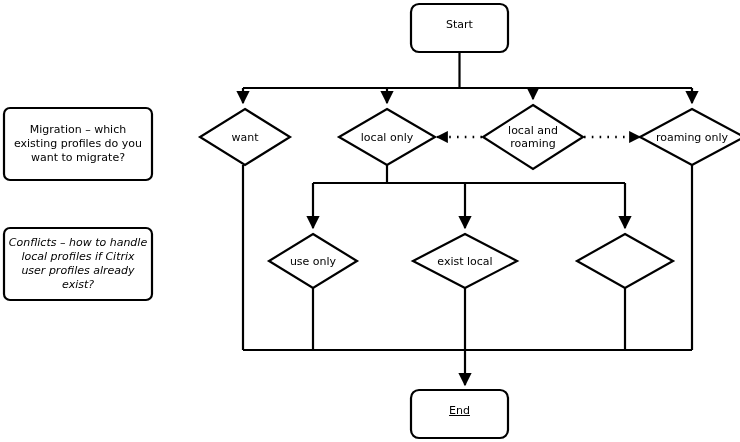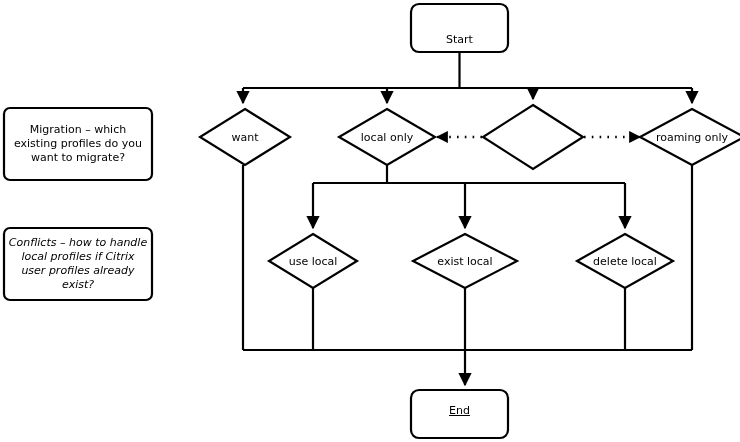--- a/index.html
+++ b/index.html
@@ -144,30 +144,31 @@
 
     <polygon class="diamond-stroke" points="313,234 357,261 313,288 269,261"></polygon>
     <polygon class="diamond-stroke" points="465,234 517,261 465,288 413,261"></polygon>
     <polygon class="diamond-stroke" points="625,234 673,261 625,288 577,261"></polygon>
   </svg>
 
   <div class="note-label" style="left:4px; top:108px; width:148px; height:72px;border-radius:27px;">Migration – which existing profiles do you want to migrate?</div>
 
   <div class="note-label" style="left:4px; top:228px; width:148px; height:72px;font-style:italic;">Conflicts – how to handle local profiles if Citrix user profiles already exist?</div>
 
-  <div class="node-label" style="left:411px; top:15px; width:97px; height:48px;">Start</div>
+  <div class="node-label" style="left:411px; top:0; width:97px; height:48px;">Start</div>
 
   <div class="node-label" style="left:411px; top:386px; width:97px; height:48px;text-decoration:underline;">End</div>
 
   <div class="node-label" style="left:200px; top:109px; width:90px; height:56px;">want</div>
 
   <div class="node-label" style="left:339px; top:109px; width:96px; height:56px;text-align:right;">local only</div>
 
+  <div class="node-label" style="left:483px; top:105px; width:100px; height:64px;">local and
+roaming</div>
 
   <div class="node-label" style="left:640px; top:109px; width:104px; height:56px;">roaming only</div>
 
-  <div class="node-label" style="left:269px; top:234px; width:88px; height:54px;">use local</div>
+  <div class="node-label" style="left:269px; top:234px; width:88px; height:54px;">use only</div>
 
   <div class="node-label" style="left:413px; top:234px; width:104px; height:54px;">exist local</div>
 
-  <div class="node-label" style="left:577px; top:234px; width:96px; height:54px;">delete local</div>
 
 </div>
 
 </body></html>

